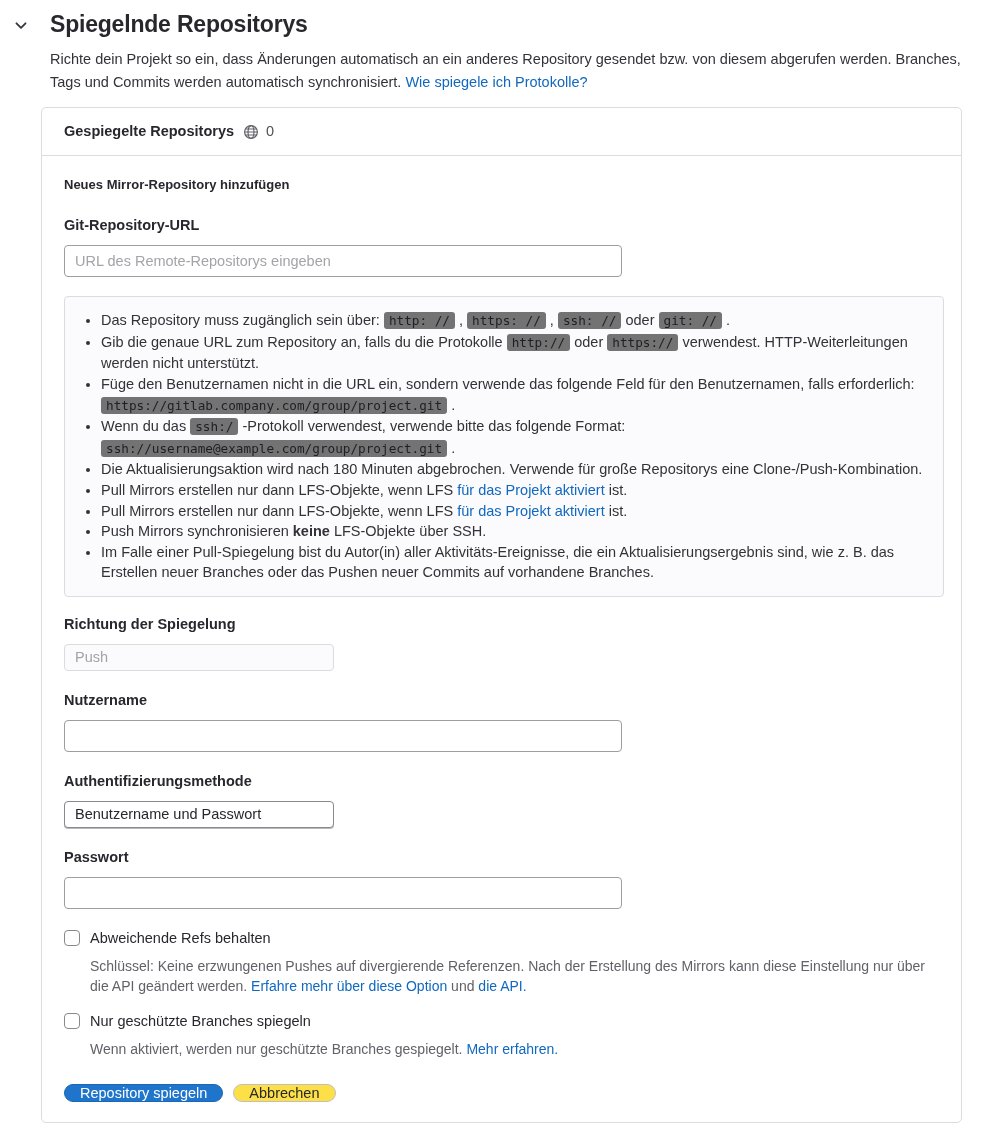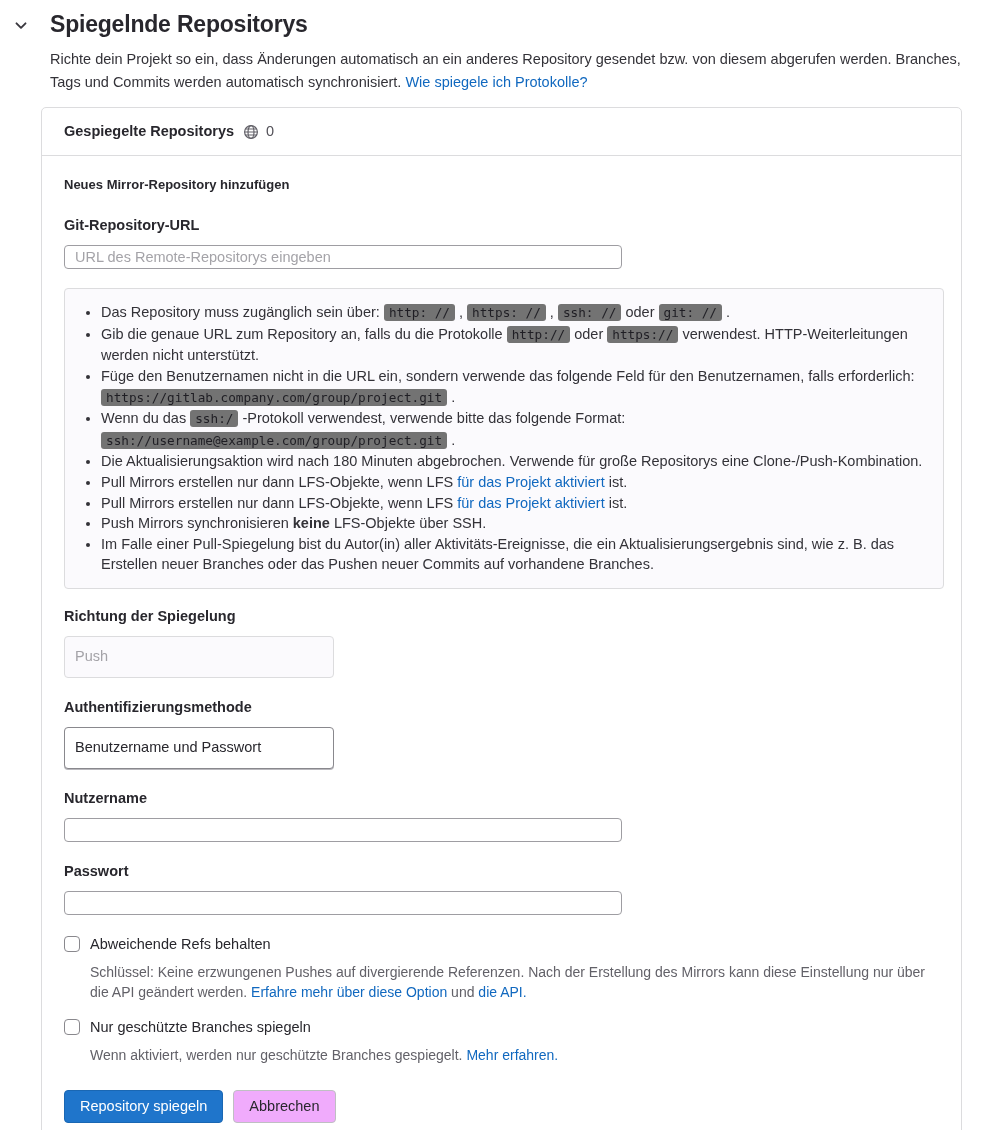--- a/index.html
+++ b/index.html
@@ -36,21 +36,21 @@
   .card-header-title { font-weight: bold; }
   .globe { color: #626168; display: inline-flex; margin-left: 2px; }
   .mirror-count { color: #535158; }
 
   .card-body { padding: 14px 22px 20px 22px; }
   .form-title { font-size: 13px; font-weight: bold; margin: 6px 0 20px 0; }
 
   .form-group { margin-bottom: 19px; }
   .form-label { display: block; font-weight: bold; margin-bottom: 9px; margin-top: 16px; }
   .text-input {
-    width: 558px; height: 24px;
+    width: 558px; height: 32px;
     border: 1px solid #9e9da2; border-radius: 4px;
     padding: 0 10px; font-size: 14.5px; color: #28272d;
     font-family: inherit; background: #fff;
   }
   .text-input::placeholder { color: #a4a3a8; }
 
   .notes-box {
     border: 1px solid #dcdcde; border-radius: 4px;
     background: #fbfafd;
     padding: 13px 18px 13px 14px;
@@ -62,21 +62,21 @@
   code.code {
     font-family: "DejaVu Sans Mono", "Liberation Mono", monospace;
     font-size: 12.7px;
     background: #737373;
     border-radius: 3px;
     padding: 1px 5px;
     color: #1f1e24;
   }
 
   .select-box {
-    width: 270px; height: 42px;
+    width: 270px; height: 27px;
     border: 1px solid #9e9da2; border-radius: 4px;
     display: flex; align-items: center;
     padding: 0 10px; background: #fff; cursor: pointer;
   }
   .select-box.disabled {
     background: #fbfafd; border-color: #dcdcde;
     color: #a4a3a8; cursor: default;
   }
   .select-box.auth { border-color: #89888d; box-shadow: 0 1px 0 #b9b8bd; }
 
@@ -90,25 +90,25 @@
   .checkbox-label { cursor: pointer; }
   .checkbox-help {
     margin: 8px 0 0 26px;
     color: #626168; font-size: 14px; line-height: 19.5px;
     max-width: 890px;
   }
 
   .button-row { display: flex; gap: 10px; margin-top: 24px; }
   .btn {
     font-family: inherit; font-size: 14.5px;
-    height: 33px; padding: 0 15px;
-    border-radius: 4px; cursor: pointer;
+    height: 18px; padding: 0 15px;
+    border-radius: 12px; cursor: pointer;
   }
   .btn-primary { background: #1f75cb; border: 1px solid #1a67b3; color: #fff; }
-  .btn-secondary { background: #f0abfc; border: 1px solid #bfbfc3; color: #28272d; }
+  .btn-secondary { background: #fde047; border: 1px solid #bfbfc3; color: #28272d; }
   svg { display: block; }
 </style>
 </head>
 <body>
 
 <div class="page">
 
   <button class="chevron-btn" aria-label="collapse">
     <span>
       <svg width="18" height="18" viewBox="0 0 16 16" fill="none" stroke="currentColor" stroke-width="1.7" stroke-linecap="round" stroke-linejoin="round">
@@ -160,29 +160,29 @@
       </div>
 
       <div class="form-group">
         <label class="form-label">Richtung der Spiegelung</label>
         <div class="select-box disabled">
           <span>Push</span>
         </div>
       </div>
 
       <div class="form-group">
+        <label class="form-label">Nutzername</label>
+        <input class="text-input" type="text" value="" style="">
+      </div>
+
+      <div class="form-group">
         <label class="form-label">Authentifizierungsmethode</label>
         <div class="select-box auth">
           <span>Benutzername und Passwort</span>
         </div>
-      </div>
-
-      <div class="form-group">
-        <label class="form-label">Nutzername</label>
-        <input class="text-input" type="text" value="" style="">
       </div>
 
       <div class="form-group">
         <label class="form-label">Passwort</label>
         <input class="text-input" type="password" value="" style="">
       </div>
 
       <div class="checkbox-group">
         <div class="checkbox-row">
           <span class="checkbox"></span>

